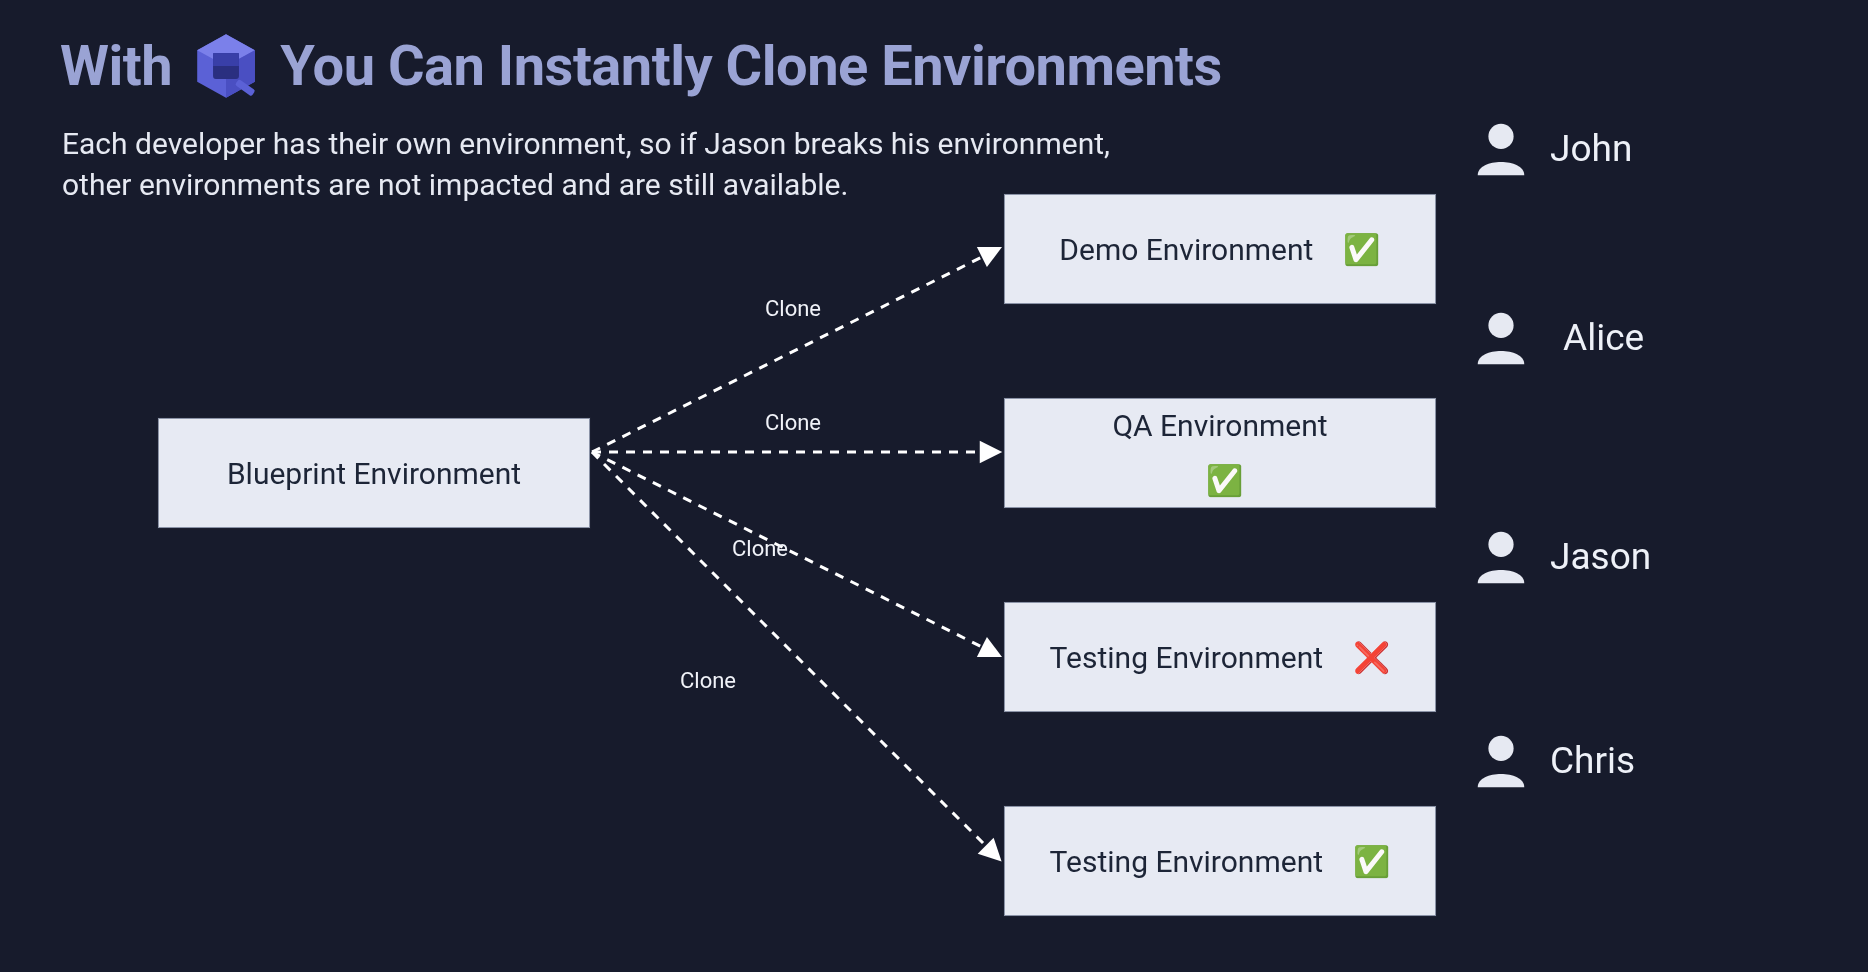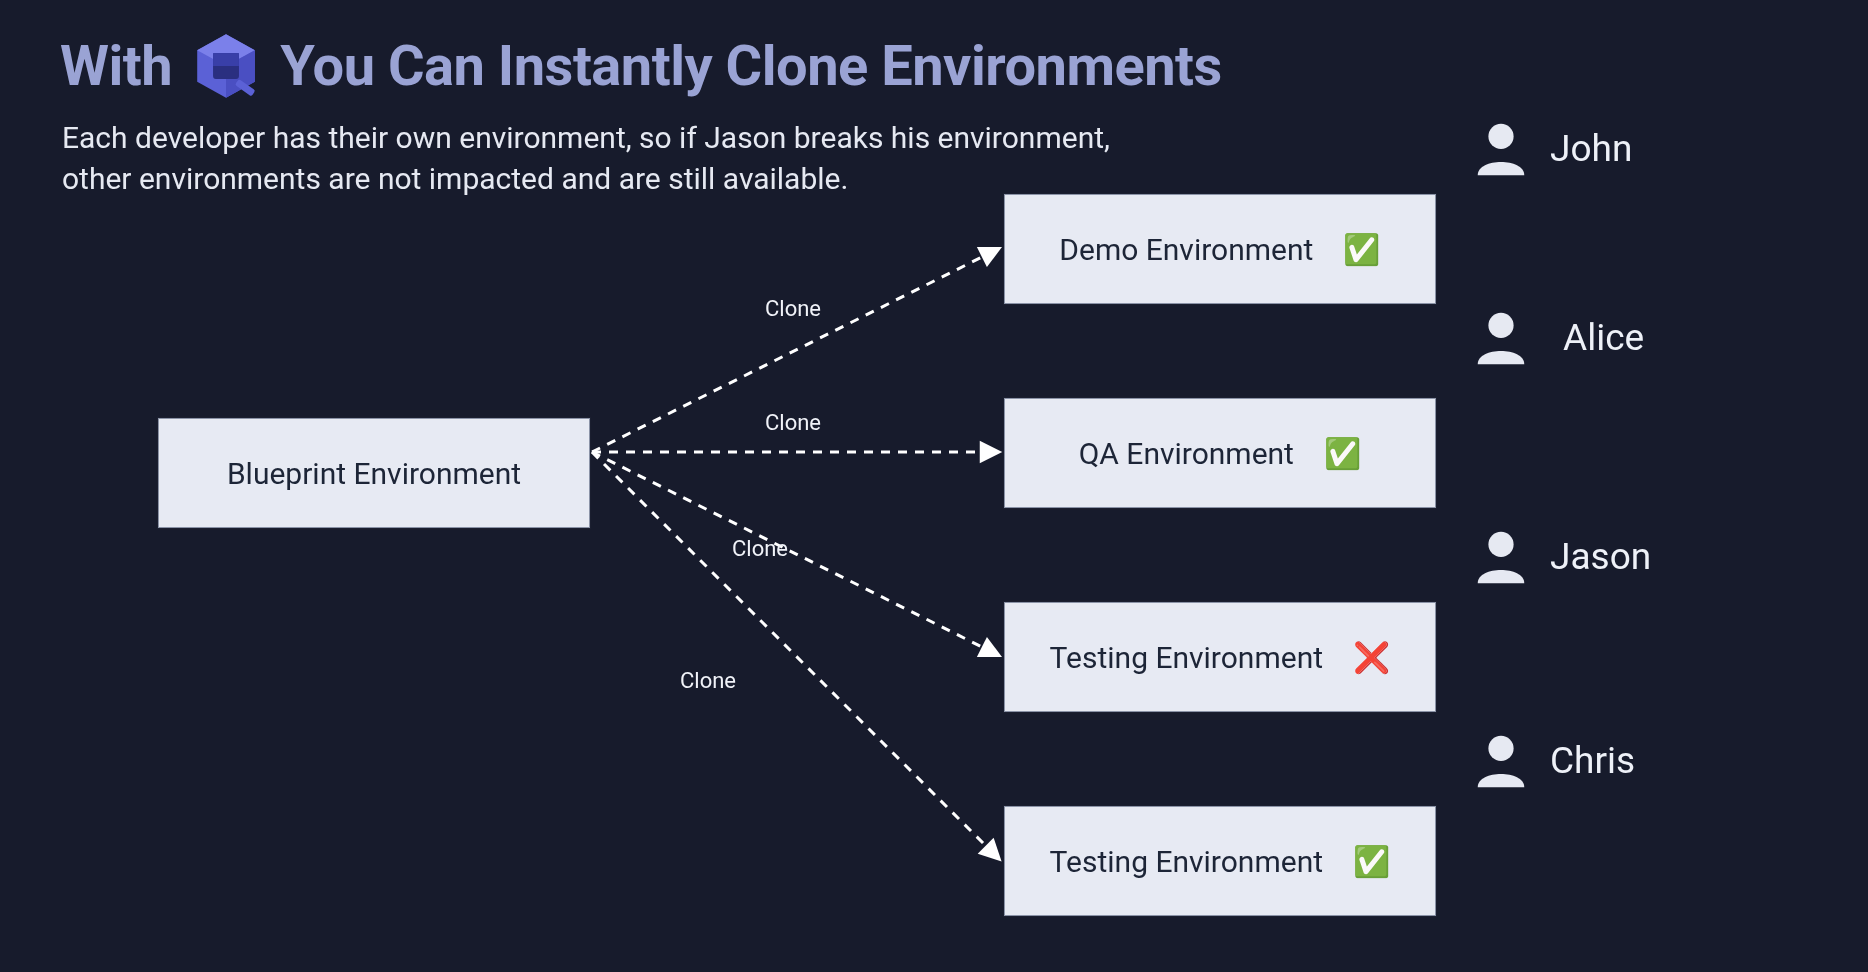--- a/index.html
+++ b/index.html
@@ -32,21 +32,21 @@
   .title .logo-slot {
     display: inline-flex;
     align-items: center;
     justify-content: center;
     width: 72px;
     height: 72px;
   }
   .subtitle {
     position: absolute;
     left: 62px;
-    top: 118px;
+    top: 124px;
     font-size: 30px;
     line-height: 1.35;
     font-weight: 400;
     color: #e6e9f2;
     max-width: 1100px;
   }
   .box {
     position: absolute;
     background: #e7eaf3;
     border: 1px solid #8b93a7;
@@ -64,21 +64,21 @@
     top: 418px;
     width: 430px;
     height: 108px;
   }
   .box.target {
     left: 1004px;
     width: 430px;
     height: 108px;
   }
   .box.t0 { top: 194px; }
-  .box.t1 { top: 398px; }
+  .box.t1 { top: 398px; flex-direction: column; }
   .box.t2 { top: 602px; }
   .box.t3 { top: 806px; }
   .status-icon {
     margin-left: 10px;
     font-size: 30px;
   }
   .user {
     position: absolute;
     left: 1470px;
     display: flex;

